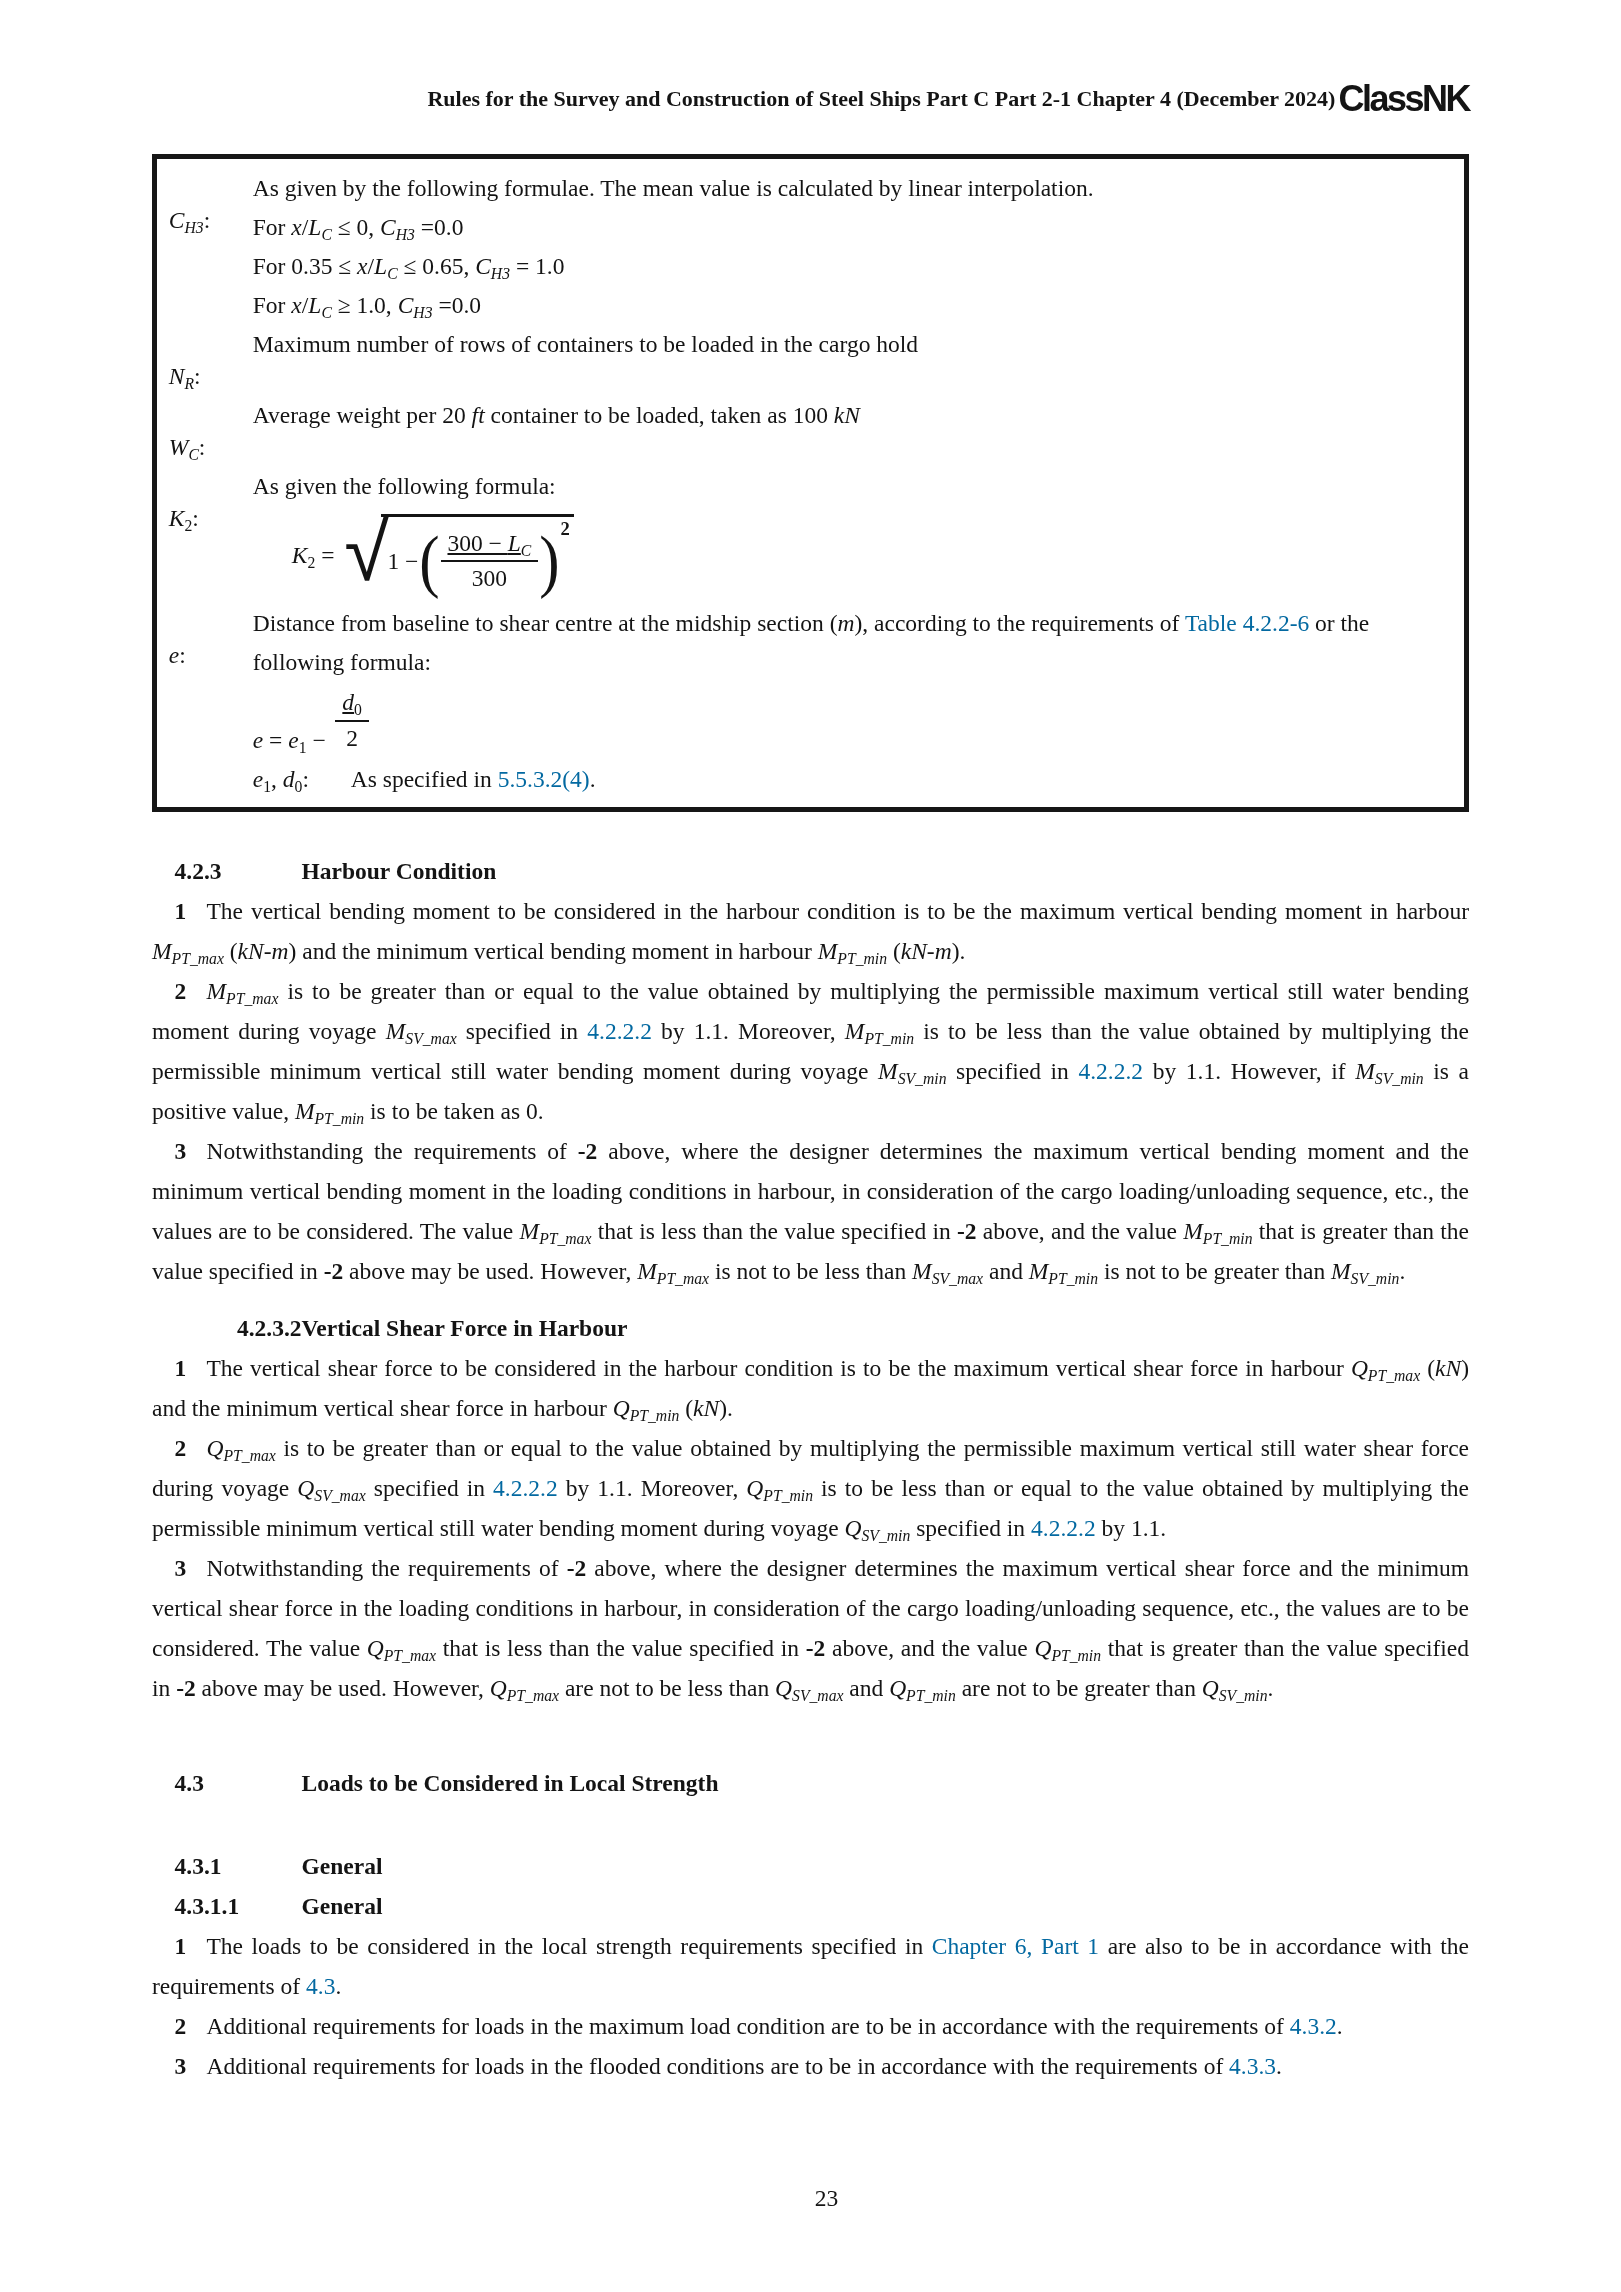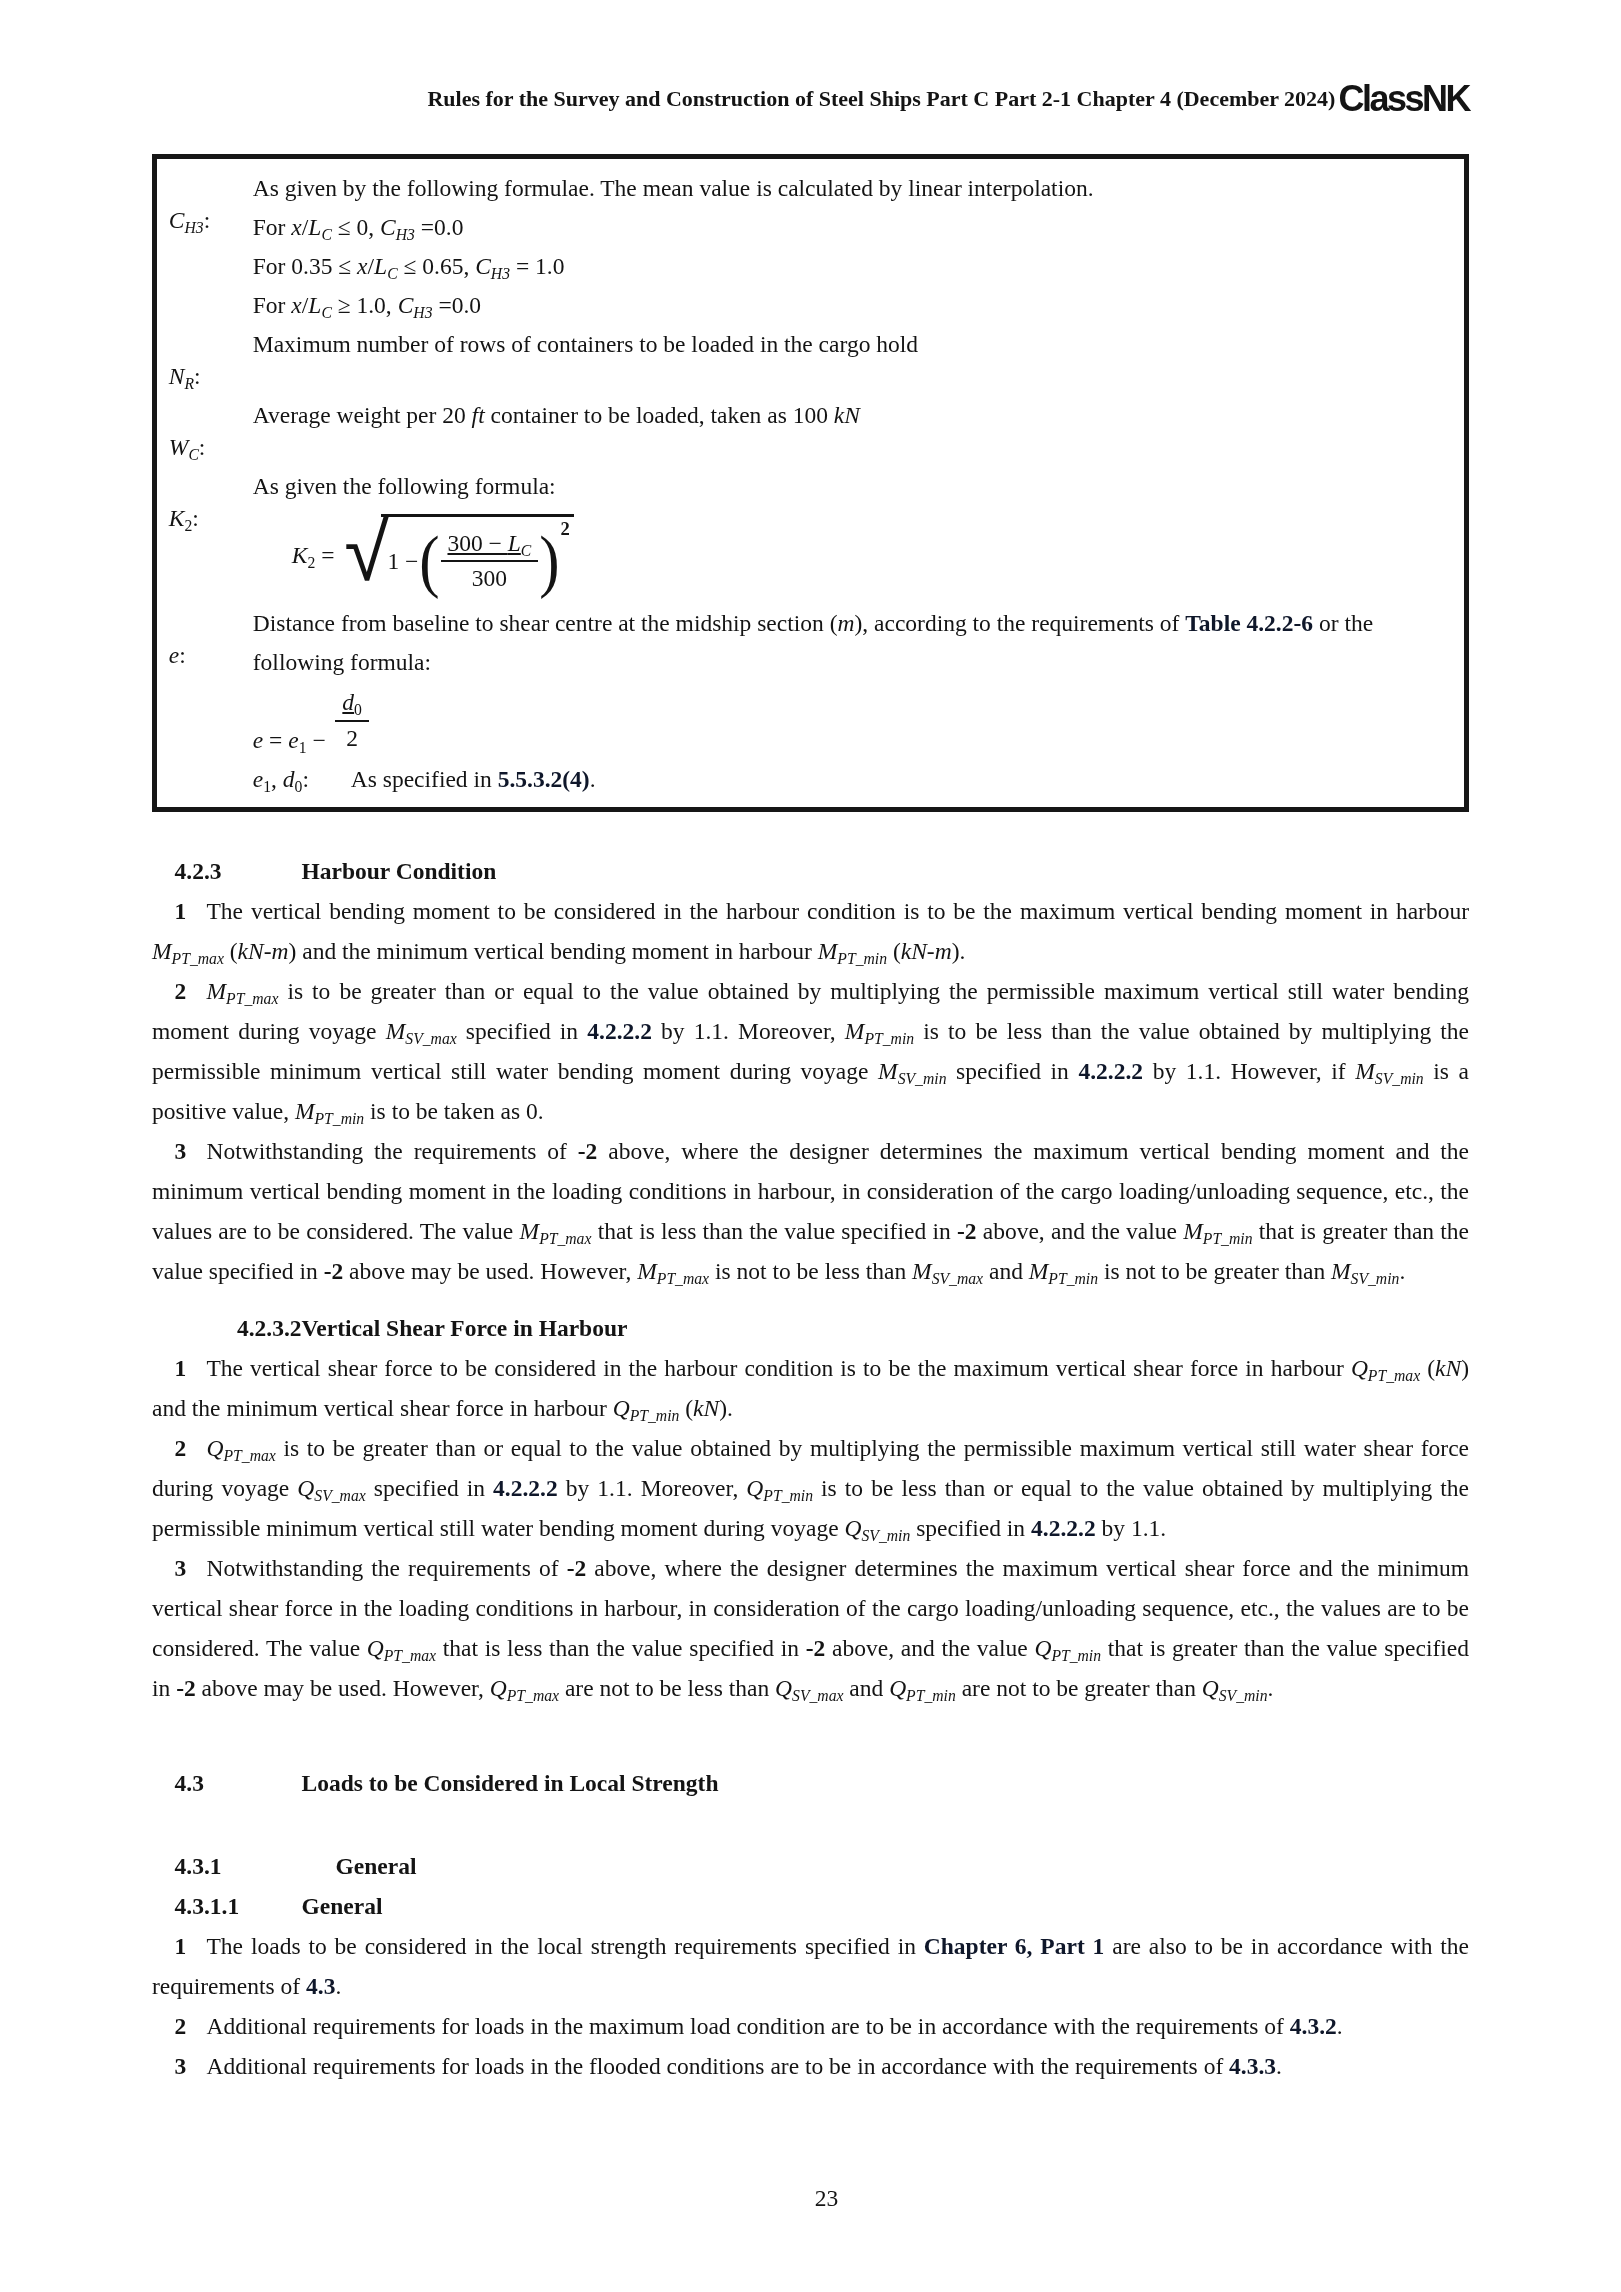--- a/index.html
+++ b/index.html
@@ -16,21 +16,21 @@
         font-size:36px;letter-spacing:-2.5px;line-height:33px;transform:scaleY(1.04);}
   
   .defbox{border:5.9px solid #161616;margin-top:33px;padding:9.8px 11.8px 7.8px 11.8px;line-height:39px;}
   .defrow{display:flex;align-items:flex-start;}
   .term{flex:0 0 84px;margin-top:32px;}
   .defcol{flex:1 1 auto;}
   .caseline{line-height:39px;}
   i{font-style:italic;}
   sub{font-size:15.7px;line-height:0;vertical-align:baseline;position:relative;top:4.9px;}
   sub i{font-style:italic;}
-  .ref{color:#0f172a;font-weight:700;}
+  .ref{color:#0369a1;font-weight:400;}
   
   .formula-k2{display:inline-flex;align-items:center;margin:7.8px 0 5.9px 39px;line-height:1;}
   .f-lhs{margin-right:9.8px;line-height:1;}
   .sqrt{display:inline-flex;align-items:flex-start;}
   .sqrt-sign{font-family:"DejaVu Sans",sans-serif;font-weight:100;font-size:82px;line-height:82px;
              margin-right:-7.8px;transform:translateY(-2.9px);}
   .sqrt-body{border-top:3.4px solid #141414;display:inline-flex;align-items:center;
              padding:7.8px 3.9px 0 5.9px;min-height:74px;line-height:1;}
   .frac{display:inline-flex;flex-direction:column;text-align:center;line-height:1.25;vertical-align:middle;}
   .fnum{border-bottom:2.5px solid #141414;padding:0 6.9px 2px 6.9px;text-decoration:underline;}
@@ -41,21 +41,21 @@
   .subdef{display:flex;}
   .subdef-term{flex:0 0 98px;}
   
   .heading{display:flex;font-weight:700;margin:0;}
   .hnum{flex:0 0 auto;display:inline-block;margin-left:22.5px;width:127px;}
   p.para{margin:0;text-align:justify;}
   .pnum{display:inline-block;margin-left:22.5px;width:32px;font-weight:700;}
   .sp-423{margin-top:39px;}
   .sp-4232{margin-top:17px;text-align:right;}
   .sp-43{margin-top:55px;}
-  .sp-431{margin-top:43px;gap:34px;}
+  .sp-431{margin-top:43px;}
   
   .pageno{position:absolute;top:2178px;left:16px;width:100%;text-align:center;}
 </style>
 </head>
 <body>
 
 <div class="content">
 
   <div class="hdr">
     <span class="hdr-title">Rules for the Survey and Construction of Steel Ships Part C Part 2-1 Chapter 4 (December 2024)</span>

